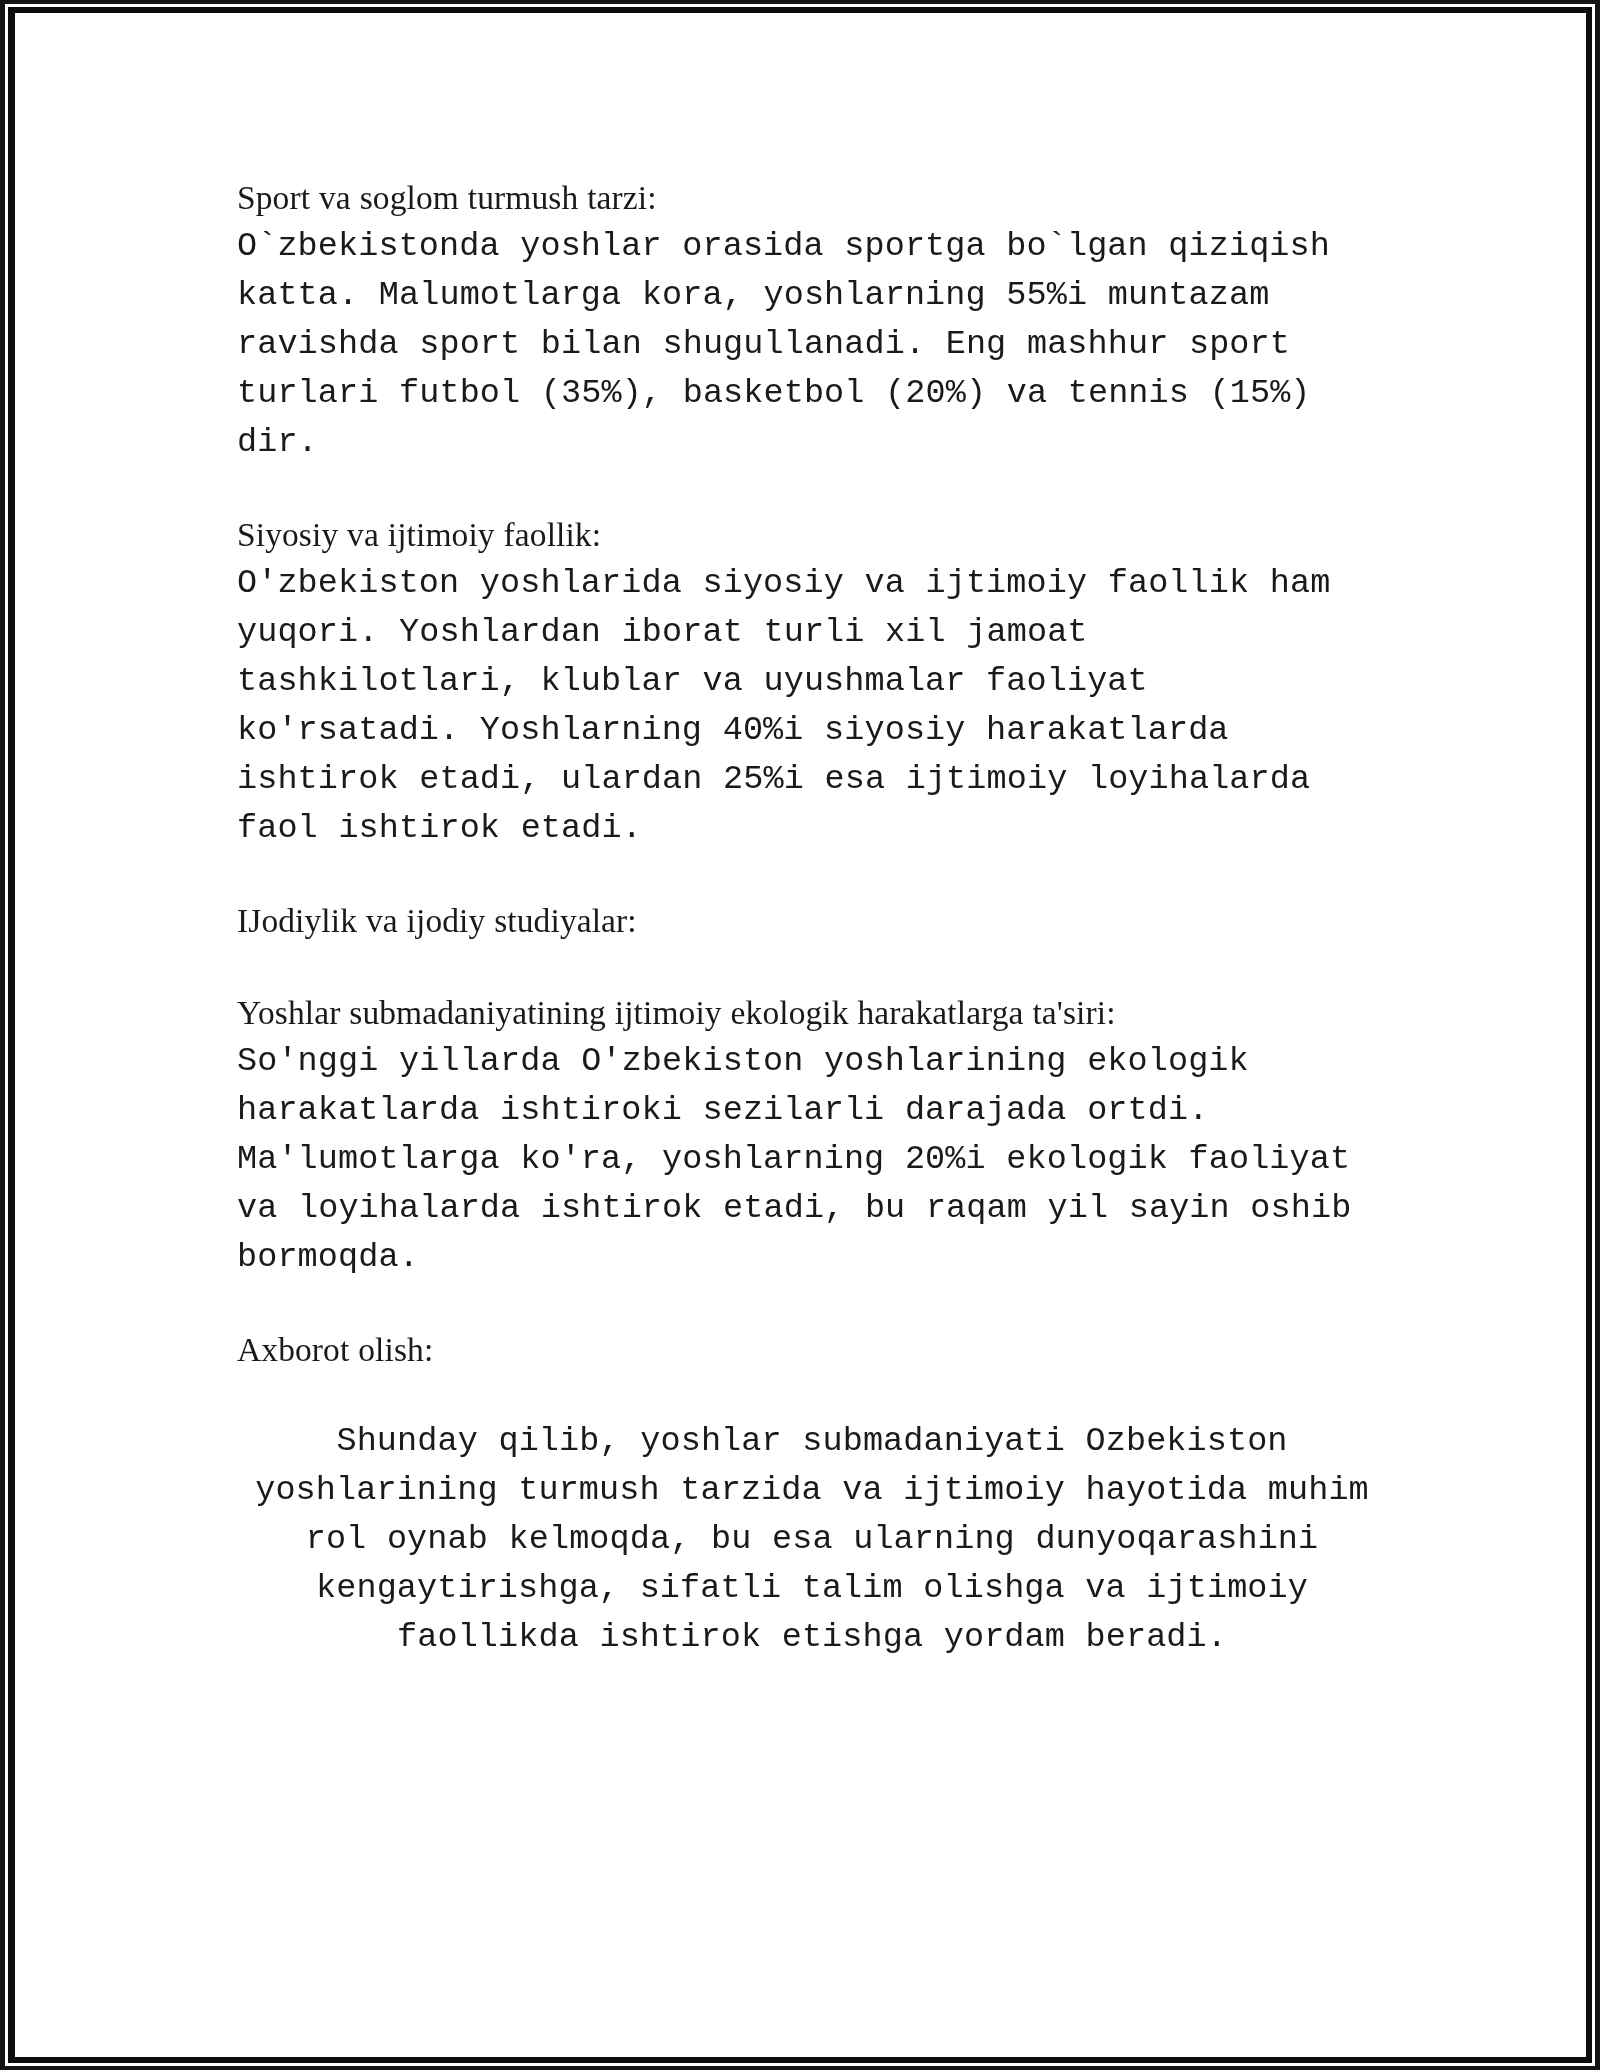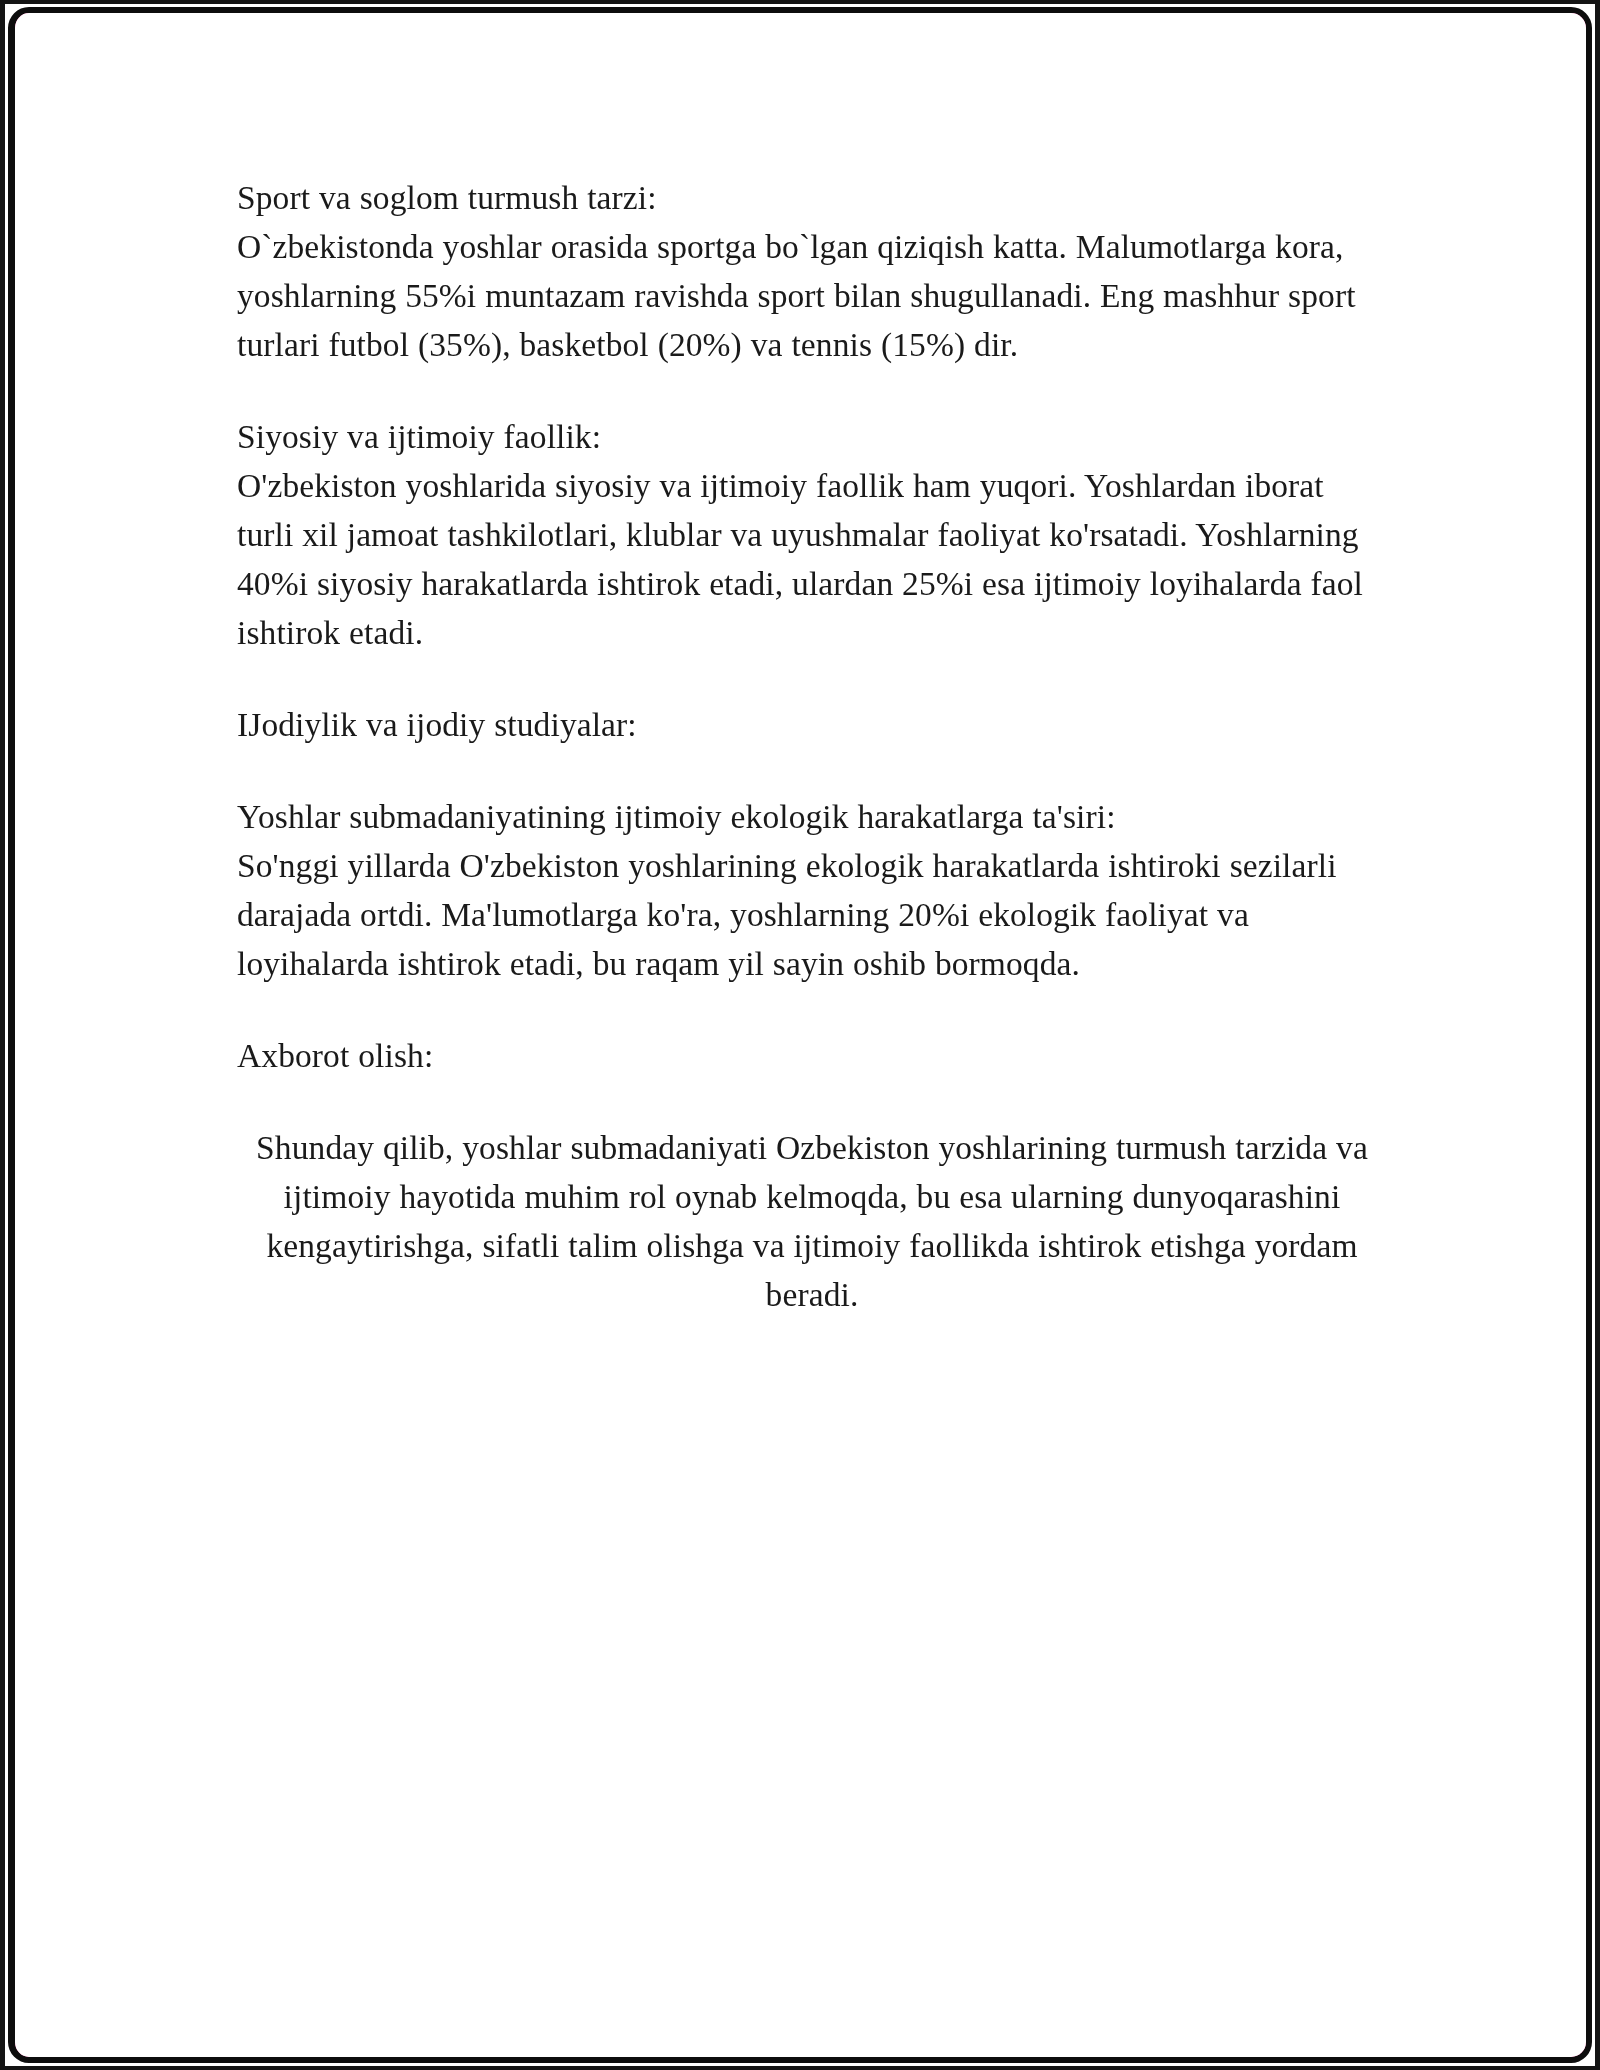--- a/index.html
+++ b/index.html
@@ -35,21 +35,20 @@
     left: 3px;
     right: 3px;
     bottom: 3px;
     box-sizing: border-box;
     background: #ec4899;
     border-top: 6px solid #0d0d0d;
     border-left: 7px solid #0d0d0d;
     border-right: 6px solid #0d0d0d;
     border-bottom: 6px solid #0d0d0d;
     overflow: hidden;
-    border-radius: 21px;
   }
 
   .page-surface {
     position: absolute;
     inset: 0;
     background: #ffffff;
     overflow: hidden;
   }
 
   .doc-body {
@@ -73,20 +72,21 @@
     margin-bottom: 0;
     text-align: center;
   }
 
   .para .heading-line {
     display: block;
   }
 
   .para .body-text {
     display: block;
+    font-family: Liberation Mono, monospace;
   }
 </style>
 </head>
 <body>
 
 <div class="page-frame">
   <div class="page-inner">
     <div class="page-surface">
 
       <div class="doc-body">

